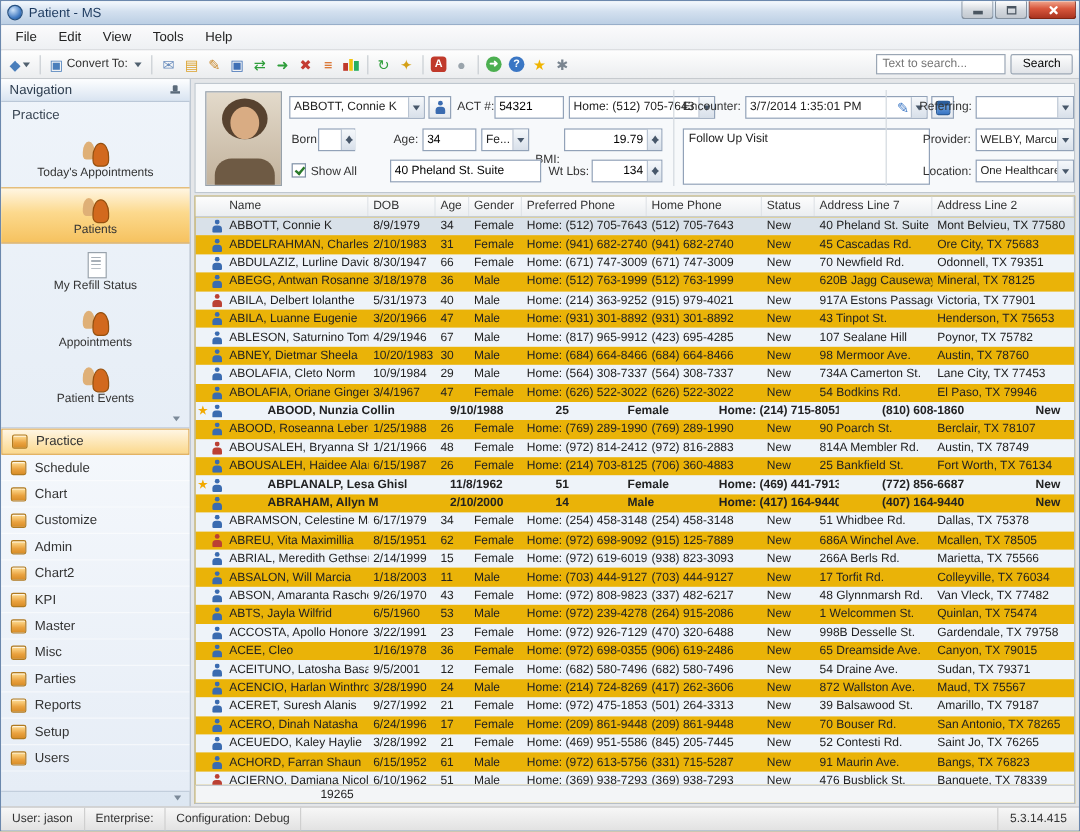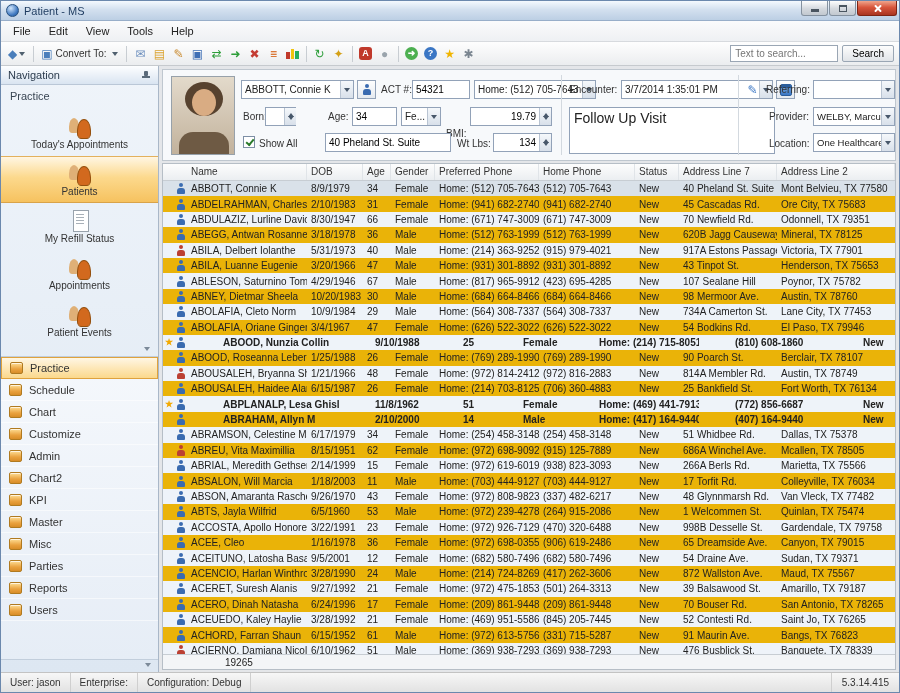--- a/index.html
+++ b/index.html
@@ -112,21 +112,21 @@
   .icon-btn.borderless { border-color:transparent; background:transparent; }
   .mini-person { position:relative; width:9px; height:11px; }
   .mini-person::before { content:""; position:absolute; top:0; left:2.5px; width:4px; height:4px; border-radius:50%; background:#3a6bb0; }
   .mini-person::after { content:""; position:absolute; bottom:0; left:.5px; width:8px; height:6px; border-radius:3px 3px 1px 1px; background:#3a6bb0; }
   .cal-glyph { width:12px; height:12px; border-radius:2px; border:1px solid #2b5d9b; background:linear-gradient(#7db1e8,#3a76c4);
     box-shadow:inset 0 3px 0 #2b5d9b; }
   .pencil-glyph::before { content:"✎"; font-size:12px; color:#3a76c4; }
   .checkbox { position:absolute; width:12px; height:12px; background:#fff; border:1px solid #7d8fa5; }
   .checkbox.checked::after { content:""; position:absolute; left:2px; top:2px; width:6px; height:3px;
     border-left:2px solid #2a7a2a; border-bottom:2px solid #2a7a2a; transform:rotate(-50deg); }
-  .visit-box { position:absolute; background:#fff; border:1px solid #92a2b8; padding:2px 4px; font-size:14px; }
+  .visit-box { position:absolute; background:#fff; border:1px solid #92a2b8; padding:2px 4px; font-size:10px; }
   .vdiv { position:absolute; top:5px; bottom:5px; width:1px; background:#d3d9df; }
 
   
   .table-area { flex:1; min-height:0; margin:0 3px 2px; border:1px solid #b6bec6; background:#eab308; display:flex; flex-direction:column; }
   .thead { height:17px; flex:none; display:flex; background:linear-gradient(#fdfdfd,#ebeef1); border-bottom:1px solid #c7cdd3; }
   .th { flex:none; padding:2px 4px; font-size:10px; color:#333; border-right:1px solid #e0e4e8; overflow:hidden; white-space:nowrap; }
   .th[data-col="name"] { width:144px; padding-left:28px; }
   .th[data-col="dob"] { width:56px; } .th[data-col="age"] { width:28px; } .th[data-col="gender"] { width:44px; }
   .th[data-col="pref"] { width:104px; } .th[data-col="home"] { width:96px; } .th[data-col="status"] { width:44px; }
   .th[data-col="a1"] { width:98px; } .th[data-col="a2"] { flex:1; }
@@ -139,21 +139,21 @@
   .c-icon { width:26px; display:flex; align-items:center; gap:1px; padding:0 0 0 2px; }
   .c-name { width:118px; padding-left:2px; } .c-dob { width:56px; } .c-age { width:28px; } .c-gender { width:44px; }
   .c-pref { width:104px; } .c-home { width:96px; } .c-status { width:44px; } .c-a1 { width:98px; } .c-a2 { flex:1; }
   .row-star { width:10px; flex:none; color:#f2a900; font-size:9px; visibility:hidden; line-height:1; }
   .row-star::before { content:"★"; }
   .trow.star .row-star { visibility:visible; }
   .p-icon { position:relative; width:9px; height:11px; flex:none; }
   .p-icon::before { content:""; position:absolute; top:0; left:2.5px; width:4px; height:4px; border-radius:50%; background:#3a6bb0; }
   .p-icon::after { content:""; position:absolute; bottom:0; left:.5px; width:8px; height:6px; border-radius:3px 3px 1px 1px; background:#3a6bb0; }
   .trow.red .p-icon::before, .trow.red .p-icon::after { background:#bb4033; }
-  .count-row { height:15px; flex:none; display:flex; align-items:center; padding-left:62px; font-size:10px;
+  .count-row { height:15px; flex:none; display:flex; align-items:center; padding-left:104px; font-size:10px;
     border-top:1px solid #c7cdd3; background:#f3f5f7; }
 
   
   .statusbar { height:20px; flex:none; display:flex; align-items:center; font-size:10px; color:#333;
     background:linear-gradient(#f7f7f7,#e2e2e2); border-top:1px solid #c3c3c3; }
   .sb-seg { height:100%; display:flex; align-items:center; padding:0 9px; border-right:1px solid #cfcfcf; }
   .sb-spacer { flex:1; }
   .sb-version { height:100%; display:flex; align-items:center; padding:0 10px; border-left:1px solid #cfcfcf; }
 </style>
 </head>
@@ -377,20 +377,24 @@
           <div class="nav-list-item">
             <span class="mini-icon"></span>
             <span>Parties</span>
           </div>
 
           <div class="nav-list-item">
             <span class="mini-icon"></span>
             <span>Reports</span>
           </div>
 
+          <div class="nav-list-item">
+            <span class="mini-icon"></span>
+            <span>Setup</span>
+          </div>
 
           <div class="nav-list-item">
             <span class="mini-icon"></span>
             <span>Users</span>
           </div>
         </div>
       <div class="nav-bottom">
         <span class="nav-chevron"></span>
       </div>
     </div>

